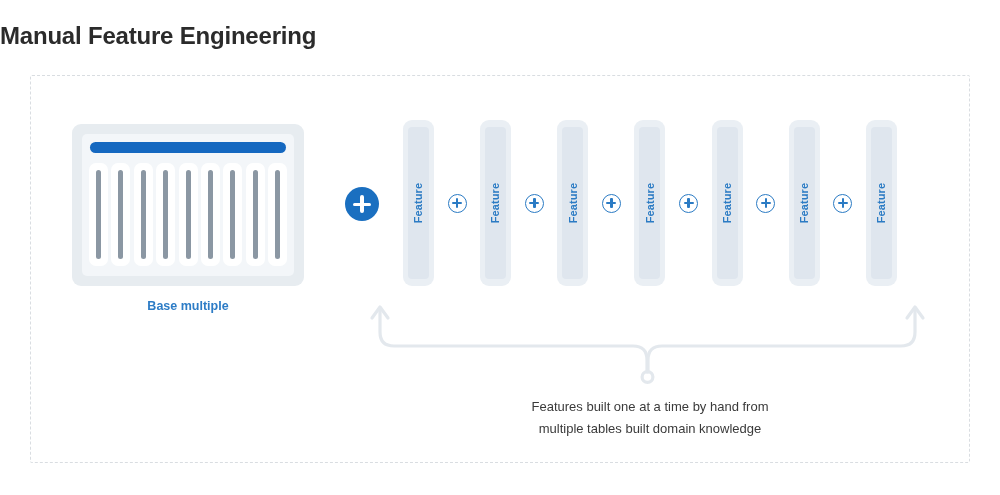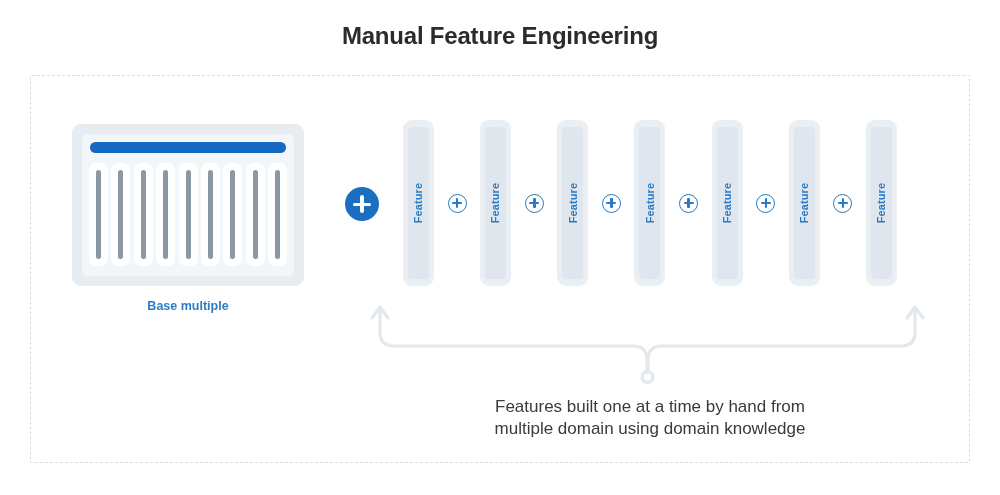--- a/index.html
+++ b/index.html
@@ -18,21 +18,21 @@
     background: #ffffff;
     overflow: hidden;
   }
 
   
   #page-title {
     position: absolute;
     top: 22px;
     left: 0;
     width: 1000px;
-    text-align: center;
+    text-align: left;
     font-size: 24px;
     font-weight: bold;
     color: #2b2b2b;
     letter-spacing: -0.2px;
   }
 
   
   #dashed-frame {
     position: absolute;
     left: 30px;
@@ -216,21 +216,21 @@
     height: 92px;
   }
 
   
   #caption {
     position: absolute;
     left: 400px;
     top: 396px;
     width: 500px;
     text-align: center;
-    font-size: 17px;
+    font-size: 13px;
     line-height: 22px;
     color: #3a3a3a;
   }
   #caption .cap-line { display: block; }
 </style>
 </head>
 <body>
 
 <div id="canvas">
 
@@ -355,16 +355,16 @@
       <path d="M 20 12 L 20 36 Q 20 50 34 50 L 273 50 Q 287 50 287 64 L 287 76"></path>
       <path d="M 555 12 L 555 36 Q 555 50 541 50 L 302 50 Q 288 50 288 64 L 288 76"></path>
       <path d="M 12 22 L 20 11 L 28 22"></path>
       <path d="M 547 22 L 555 11 L 563 22"></path>
       <circle cx="287.5" cy="81" r="5.4"></circle>
     </g>
   </svg>
 
   <div id="caption">
     <span class="cap-line">Features built one at a time by hand from</span>
-    <span class="cap-line">multiple domain using domain knowledge</span>
+    <span class="cap-line">multiple tables built domain knowledge</span>
   </div>
 
 </div>
 
 </body></html>

